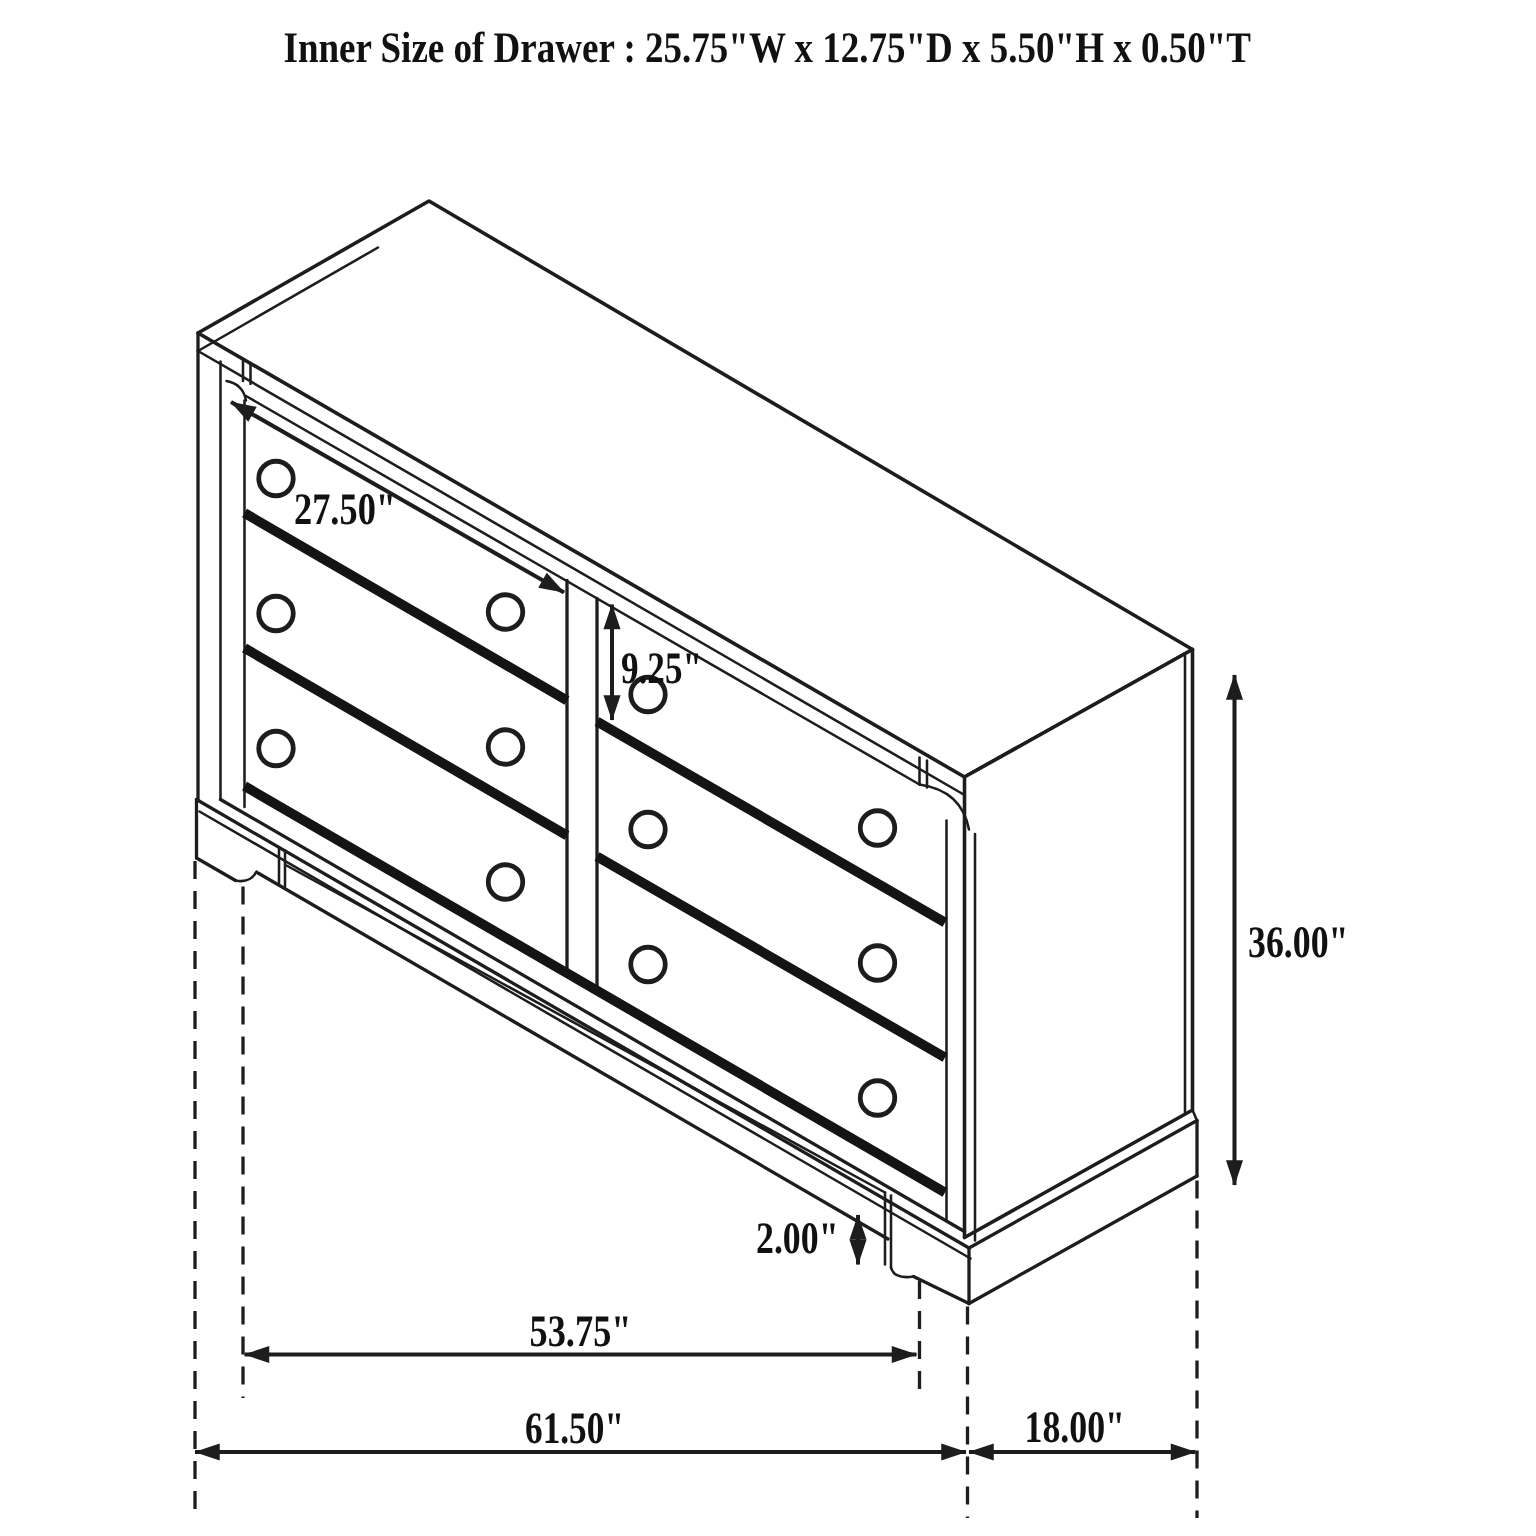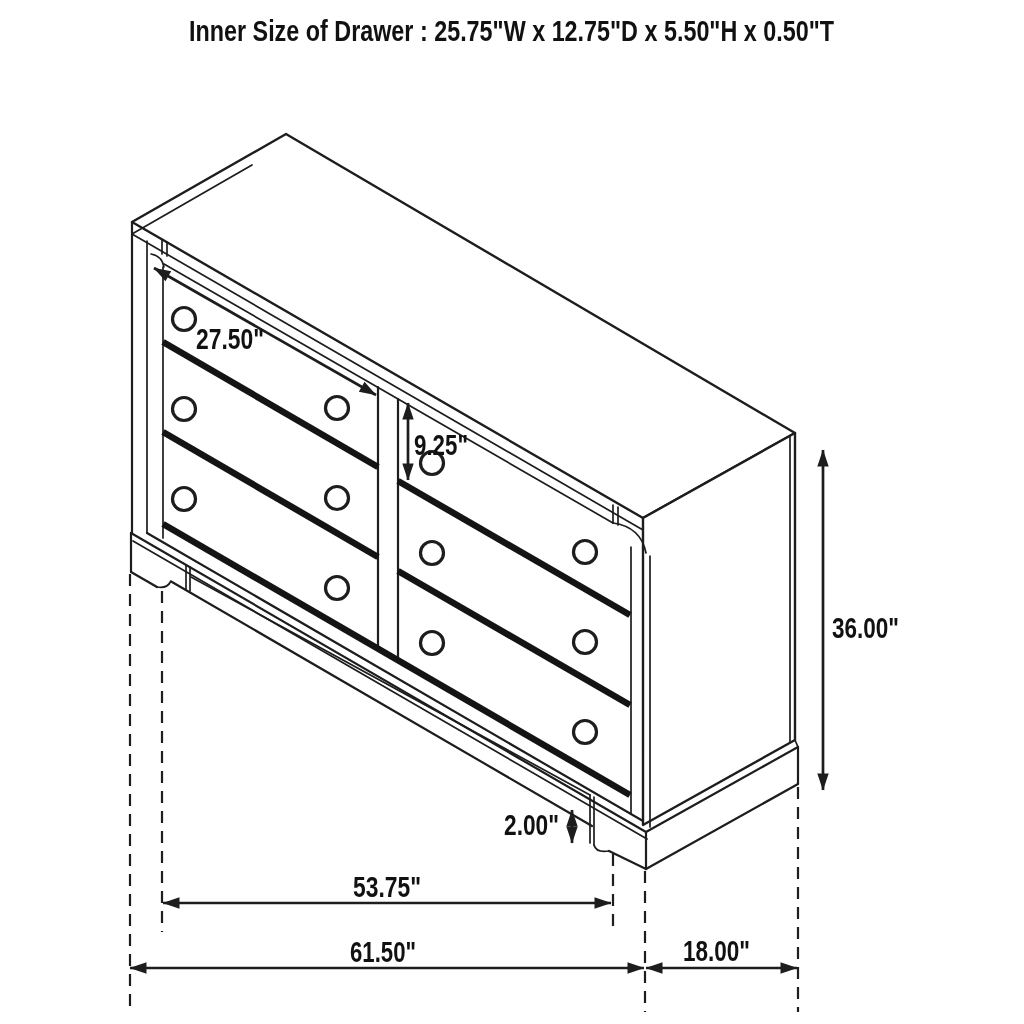--- a/index.html
+++ b/index.html
@@ -1,17 +1,17 @@
 <!DOCTYPE html>
 <html><head>
 <meta charset="utf-8">
 <style>
   html,body{margin:0;padding:0;background:#ffffff;}
   #stage{position:relative;width:1024px;height:1024px;background:#ffffff;overflow:hidden;
-         font-family:Liberation Sans, sans-serif;}
+         font-family:Liberation Serif, serif;}
   svg{position:absolute;left:0;top:0;}
   .ln{fill:none;stroke:#1d1d1d;stroke-width:2.2;stroke-linejoin:round;stroke-linecap:round;}
   .thin{stroke-width:1.7;}
   .face{fill:#ffffff;stroke:#1d1d1d;stroke-width:2.4;stroke-linejoin:round;}
   .band{fill:none;stroke:#141414;stroke-width:6.5;stroke-linecap:butt;}
   .knob{fill:#ffffff;stroke:#1d1d1d;stroke-width:3.2;}
   .dash{fill:none;stroke:#1d1d1d;stroke-width:2.2;stroke-dasharray:12 8;}
   .dim{fill:none;stroke:#1d1d1d;stroke-width:2.7;}
   .dimtxt{font-weight:bold;font-size:30px;fill:#111111;}
   .titletxt{font-weight:bold;font-size:29px;fill:#111111;}

